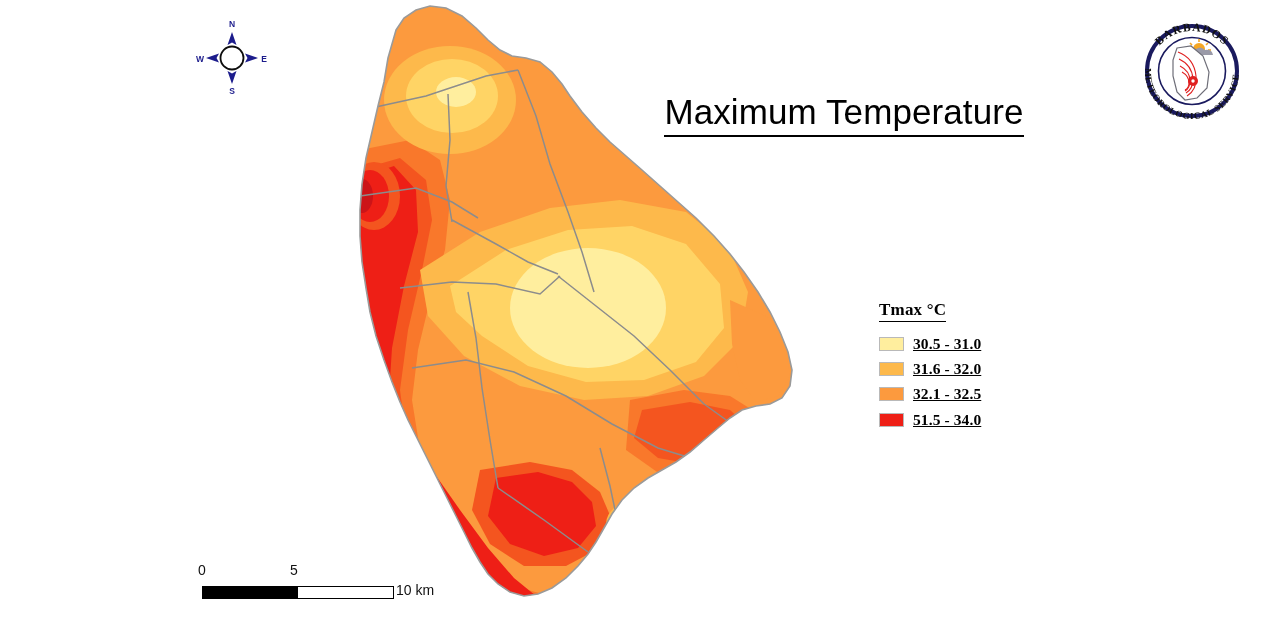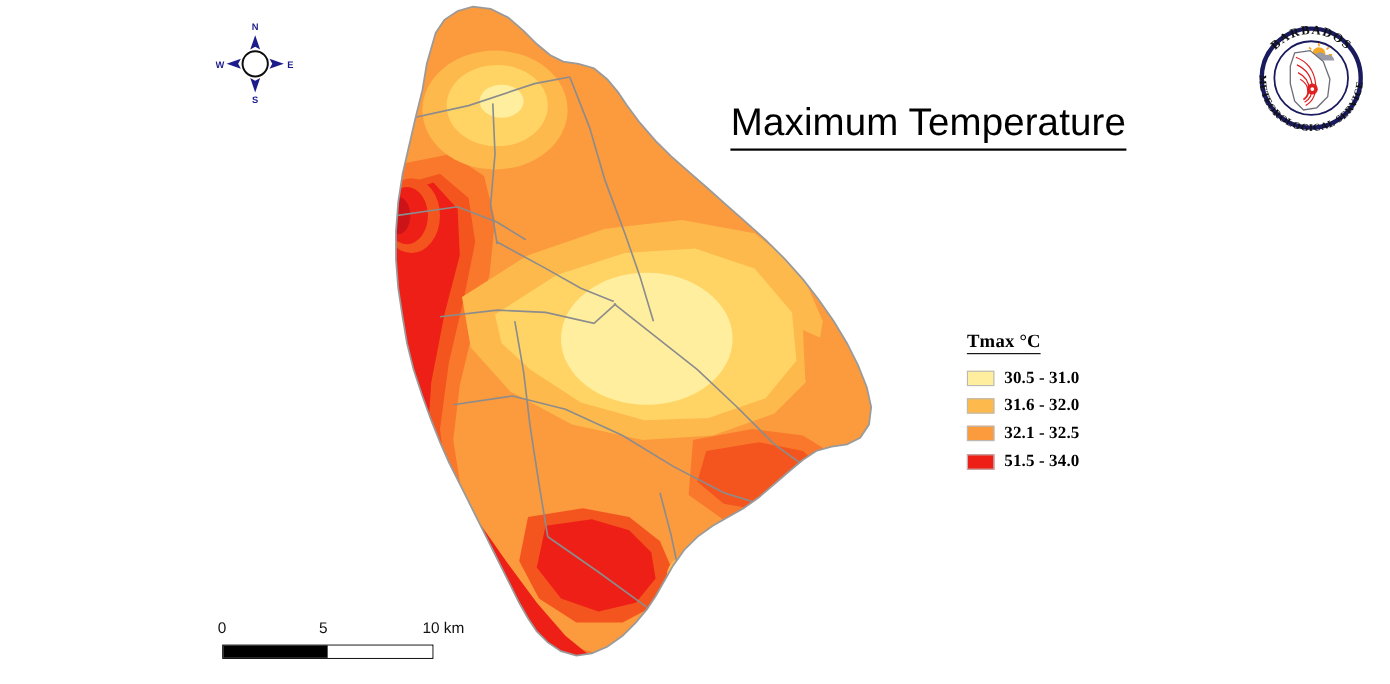--- a/index.html
+++ b/index.html
@@ -27,41 +27,41 @@
 
   
   #scale-bar{position:absolute;left:198px;top:562px;width:200px;height:42px;}
   #scale-bar .nums{position:relative;height:20px;}
   #scale-bar .nums span{
     position:absolute;top:0;font-size:14px;color:#111;
     font-family:"Liberation Sans",sans-serif;white-space:nowrap;
   }
   #scale-bar .n0{left:0px;}
   #scale-bar .n5{left:92px;}
-  #scale-bar .n10{left:186px;}
+  #scale-bar .n10{left:198px;margin-top:20px;}
   #scale-bar .bar{position:absolute;left:4px;top:24px;width:192px;height:13px;
                   border:1.3px solid #000;box-sizing:border-box;display:flex;}
   #scale-bar .bar .filled{flex:1;background:#000;}
   #scale-bar .bar .empty{flex:1;background:#fff;}
 
   
   #legend{position:absolute;left:853px;top:300px;width:160px;margin-left:26px;}
   #legend-title{
     font-family:"Liberation Serif",serif;font-weight:bold;font-size:17px;color:#000;
     border-bottom:1.6px solid #000;display:inline-block;padding-bottom:1px;
     margin-bottom:9px;letter-spacing:.2px;
   }
   .legend-row{display:flex;align-items:center;height:25.4px;}
   .legend-swatch{
     width:25px;height:14px;box-sizing:border-box;
     border:1.2px solid #b9b9b9;margin-right:9px;flex:0 0 auto;
   }
   .legend-label{
     font-family:"Liberation Serif",serif;font-weight:bold;font-size:15.5px;
-    color:#000;white-space:nowrap;letter-spacing:.1px;
+    color:#000;white-space:nowrap;letter-spacing:.1px;text-decoration:underline;
   }
 
   
   #agency-logo{position:absolute;left:1133px;top:12px;width:118px;height:118px;}
   #agency-logo svg{display:block;}
 </style>
 </head>
 <body>
 
 <div class="stage">

